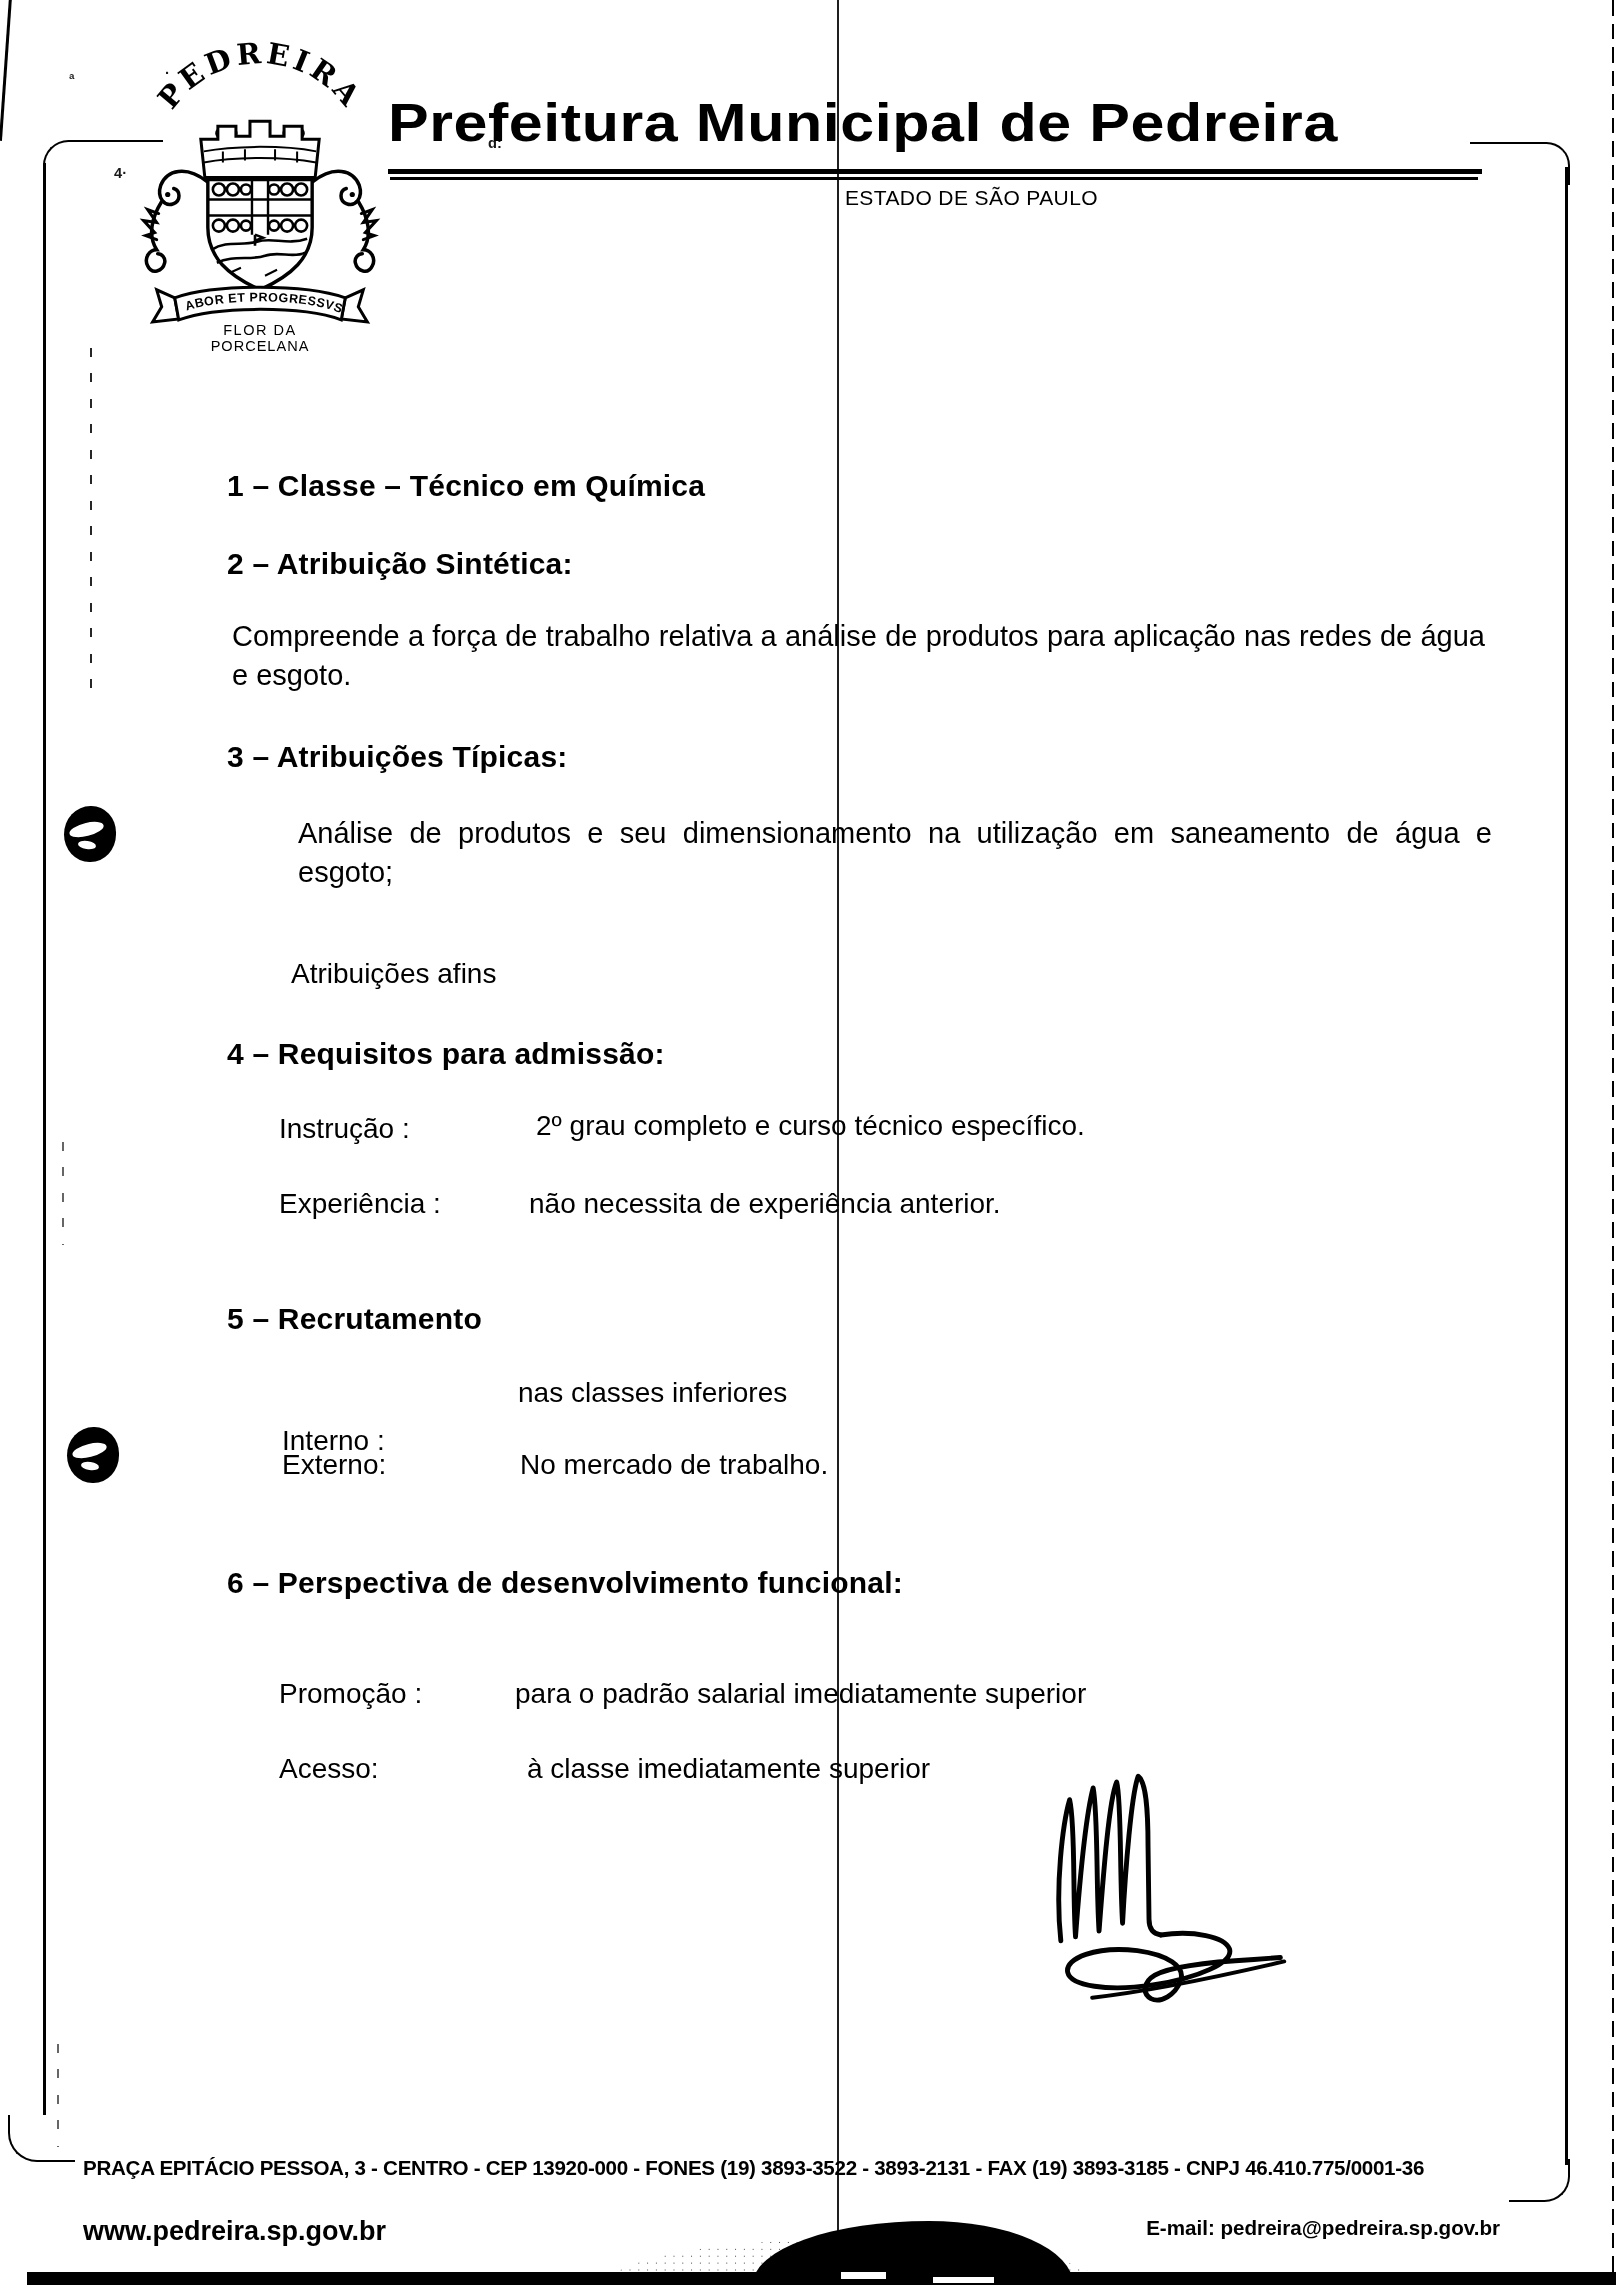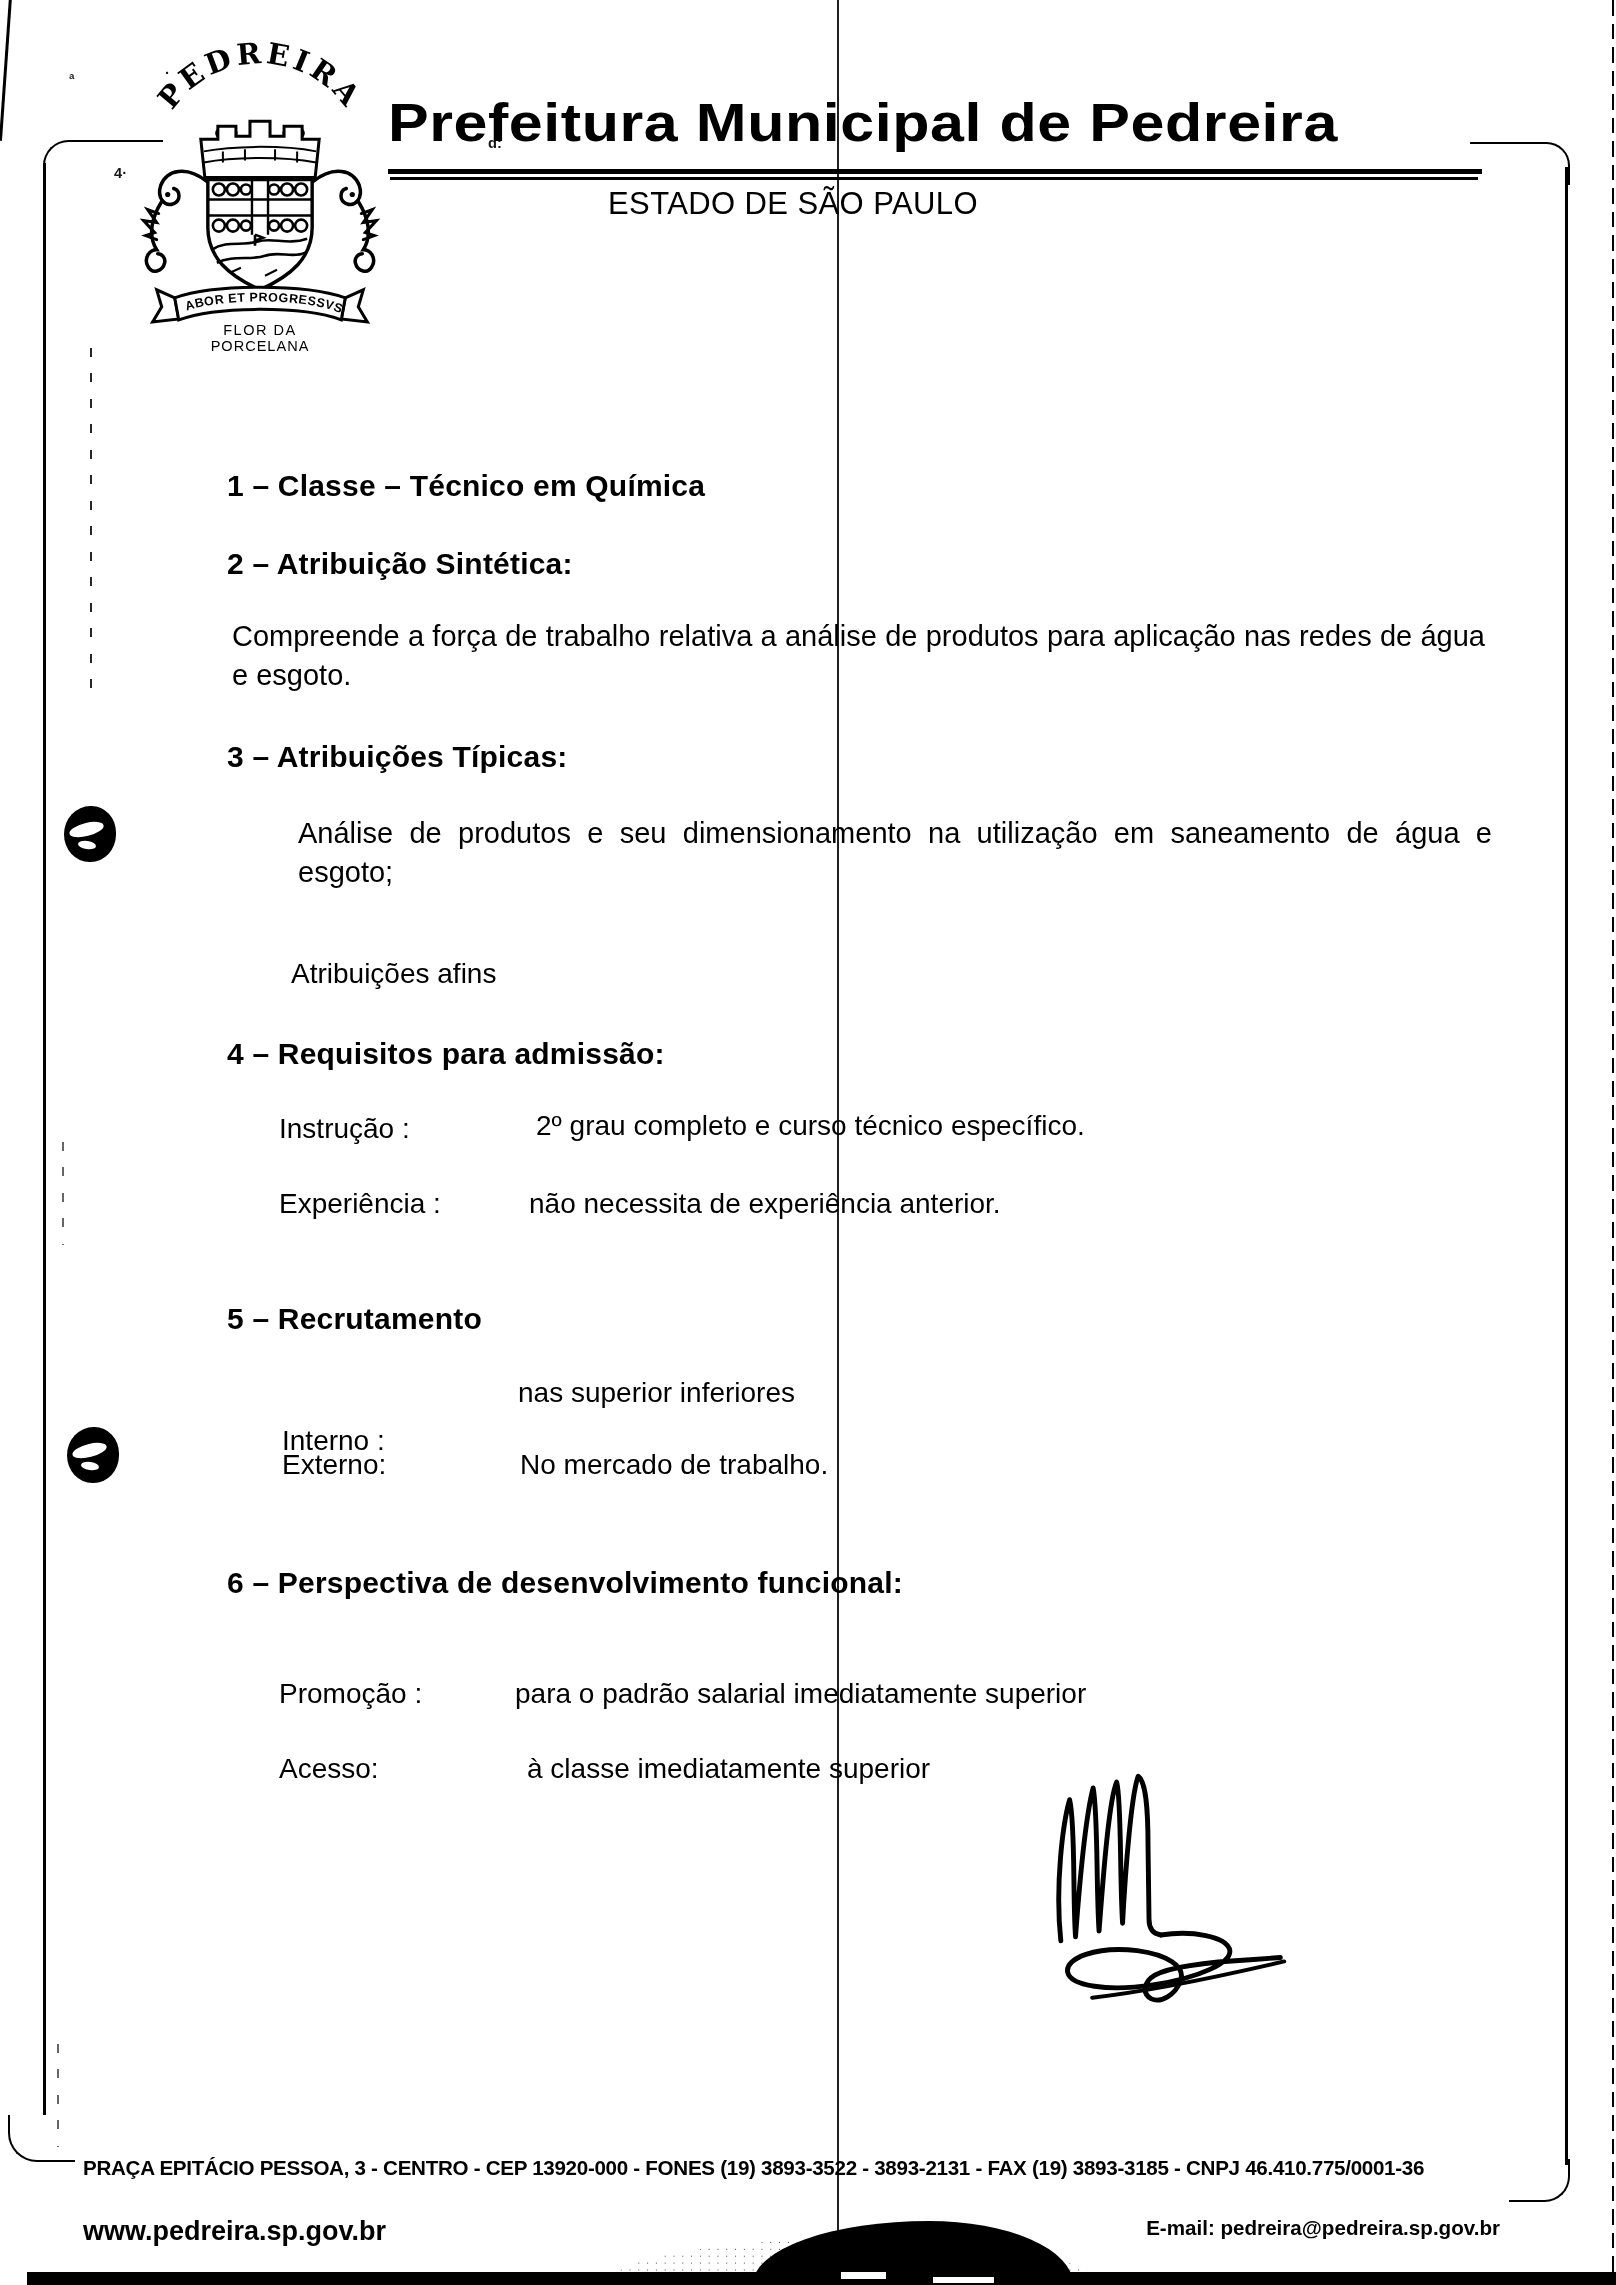--- a/index.html
+++ b/index.html
@@ -16,22 +16,22 @@
 
   
   .org-title {
     position:absolute; left:388px; top:92px;
     font-size:53px; font-weight:bold; white-space:nowrap;
     transform:scaleX(1.15); transform-origin:left center; letter-spacing:0.5px;
   }
   .rule1 { position:absolute; left:388px; top:169px; width:1094px; height:4.9px; background:#000; }
   .rule2 { position:absolute; left:390px; top:177px; width:1088px; height:2.9px; background:#000; }
   .org-subtitle {
-    position:absolute; left:608px; top:186px; width:490px; text-align:left;
-    font-size:31px; letter-spacing:0.4px; white-space:nowrap;
+    position:absolute; left:608px; top:186px; width:490px; text-align:right;
+    font-size:21px; letter-spacing:0.4px; white-space:nowrap;
   }
 
   
   .fold-line { position:absolute; left:837px; top:0; width:2px; height:2250px; background:#0c0c0c; opacity:.92; }
   .edge-right-dashed { position:absolute; left:1612px; top:0; width:2px; height:2286px;
     background:repeating-linear-gradient(to bottom, #000 0 15.7px, transparent 15.7px 23.5px); }
   .vline-left  { position:absolute; left:43px;  top:163px; width:2.9px; height:1952px; background:#000; }
   .vline-right { position:absolute; left:1565px; top:167px; width:2.9px; height:1998px; background:#000; }
   .corner-tl { position:absolute; left:43px;  top:140px; width:118px; height:41px;
     border-top:2.9px solid #000; border-left:2.9px solid #000; border-top-left-radius:25.5px; }
@@ -188,21 +188,21 @@
   <div class="t" style="left:291px; top:929px;margin-top:29px;">Atribuições afins</div>
 
   <div class="h" style="left:227px; top:1037px;">4 – Requisitos para admissão:</div>
   <div class="lab" style="left:279px; top:1113px;">Instrução :</div>
   <div class="val" style="left:536px; top:1110px;">2º grau completo e curso técnico específico.</div>
   <div class="lab" style="left:279px; top:1188px;">Experiência :</div>
   <div class="val" style="left:529px; top:1188px;">não necessita de experiência anterior.</div>
 
   <div class="h" style="left:227px; top:1302px;">5 – Recrutamento</div>
   <div class="lab" style="left:282px; top:1377px;margin-top:48px;">Interno :</div>
-  <div class="val" style="left:518px; top:1377px;">nas superior inferiores</div>
+  <div class="val" style="left:518px; top:1377px;">nas classes inferiores</div>
   <div class="lab" style="left:282px; top:1449px;">Externo:</div>
   <div class="val" style="left:520px; top:1449px;">No mercado de trabalho.</div>
 
   <div class="h" style="left:227px; top:1566px;">6 – Perspectiva de desenvolvimento funcional:</div>
   <div class="lab" style="left:279px; top:1678px;">Promoção :</div>
   <div class="val" style="left:515px; top:1678px;">para o padrão salarial imediatamente superior</div>
   <div class="lab" style="left:279px; top:1753px;">Acesso:</div>
   <div class="val" style="left:527px; top:1753px;">à classe imediatamente superior</div>
 
   <svg class="sig" width="304" height="294" viewBox="0 0 310 300">

